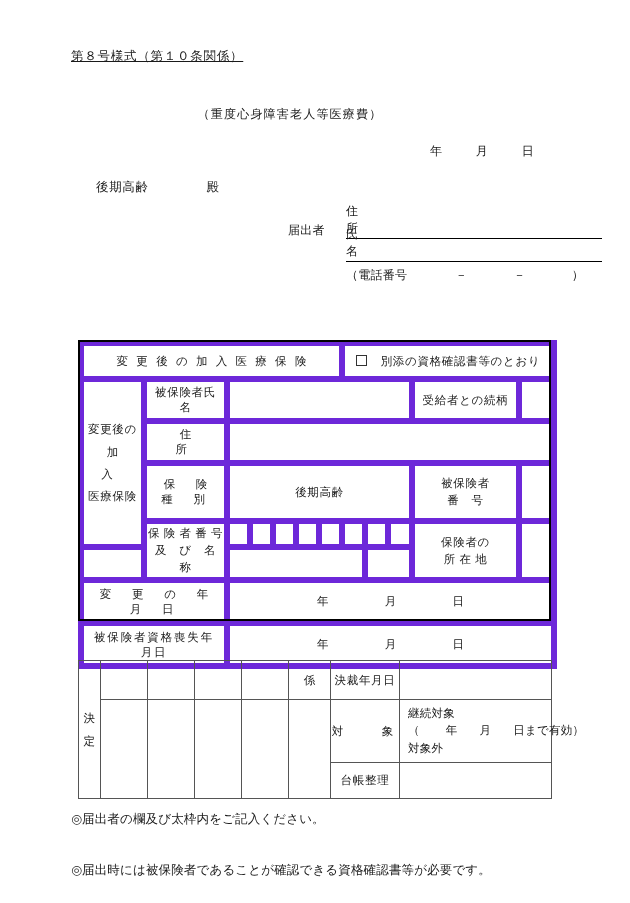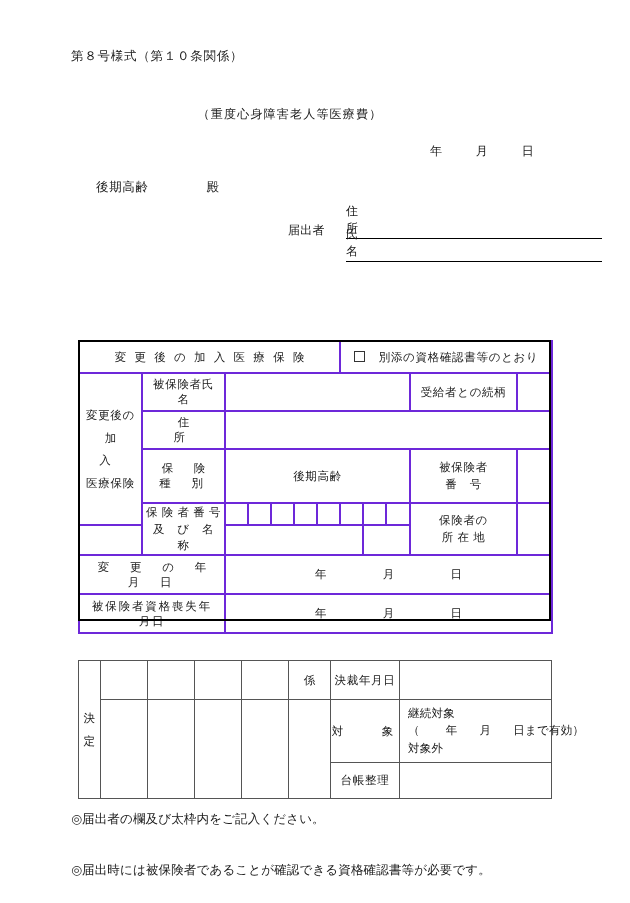--- a/index.html
+++ b/index.html
@@ -24,20 +24,21 @@
 
   
   .abs { position: absolute; }
   .nowrap { white-space: nowrap; }
 
   
   #form-no {
     left: 71px; top: 48px;
     font-size: 12.5px;
     letter-spacing: 0.06em;
+    text-decoration: underline;
   }
   #doc-title {
     left: 0; top: 84px;
     width: 630px;
     text-align: center;
     font-size: 13px;
     letter-spacing: 0.62em;
     text-indent: 0.62em;
   }
   #doc-subtitle {
@@ -105,21 +106,21 @@
   
   #main-table {
     position: absolute;
     left: 78px; top: 340px;
     width: 473px;
     border-collapse: collapse;
     table-layout: fixed;
     font-size: 11.5px;
   }
   #main-table td {
-    border: 2px solid #6d28d9;
+    border: 6px solid #6d28d9;
     padding: 0;
     vertical-align: middle;
     text-align: center;
   }
   
   #main-table {
     outline: none;
   }
   .mt-wrap {
     position: absolute;
@@ -221,20 +222,24 @@
     <div class="srow">
       <div class="slabel-who">届出者</div>
       <div class="slabel">住　所</div>
       <div class="sline"></div>
     </div>
     <div class="srow">
       <div class="spacer"></div>
       <div class="slabel">氏　名</div>
       <div class="sline"></div>
     </div>
+    <div class="srow">
+      <div class="spacer"></div>
+      <div class="phone nowrap"><span>（電話番号</span><span class="ph-gap1"></span><span>－</span><span class="ph-gap2"></span><span>－</span><span class="ph-gap3"></span><span>）</span></div>
+    </div>
   </div>
 
 
   <table id="main-table">
     <colgroup>
       <col style="width:63px">
       <col style="width:83px">
       <col style="width:23px">
       <col style="width:23px">
       <col style="width:23px">

